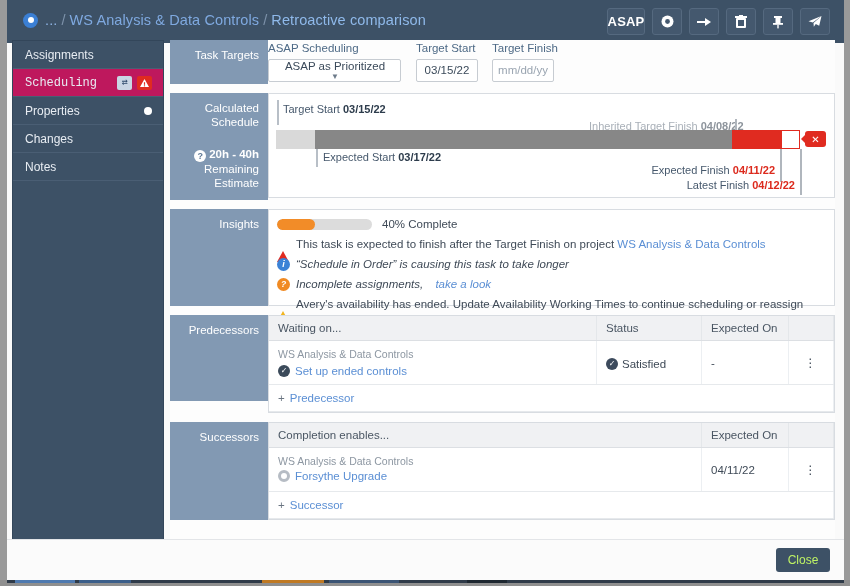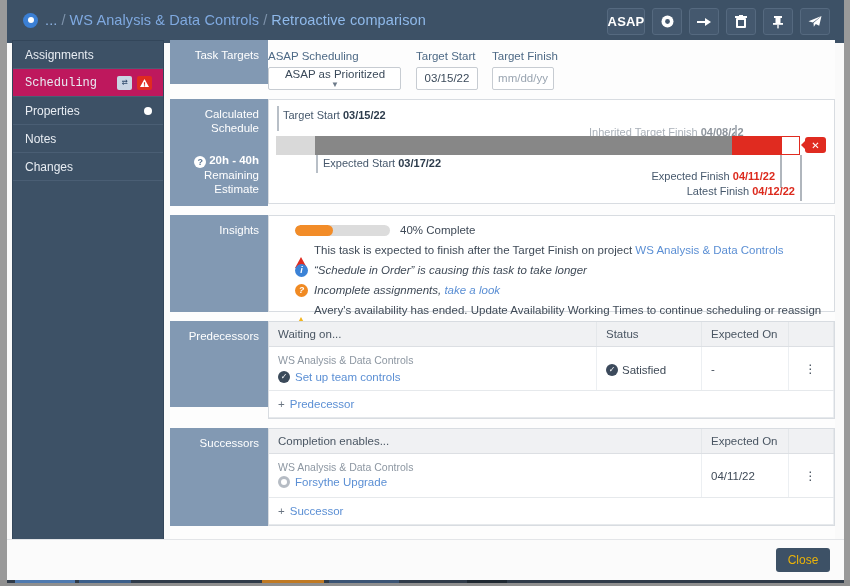--- a/index.html
+++ b/index.html
@@ -61,21 +61,21 @@
   .est{margin-top:18px;font-weight:bold;line-height:14px;}
   .est .qic{display:inline-block;width:12px;height:12px;border-radius:50%;background:#ffffff;
      color:#5c7794;font-size:9px;font-weight:bold;line-height:12px;text-align:center;
      vertical-align:-1px;margin-right:3px;}
   .est-sub{font-weight:normal;}
 
   
   .tt-wrap{display:flex;gap:0;padding-top:2px;}
   .fld{display:flex;flex-direction:column;}
   .fld-lbl{font-size:11.5px;color:#4e6party;color:#4e6a86;margin-bottom:5px;}
-  .fld-lbl{color:#4e6a86;margin-top:8px;}
+  .fld-lbl{color:#4e6a86;}
   .sel{width:133px;height:23px;background:#fff;border:1px solid #c7ccd2;border-radius:2px;
        display:flex;align-items:center;justify-content:space-between;padding:0 7px 0 8px;
        box-sizing:border-box;font-size:11.5px;color:#3b4a5a;cursor:pointer;flex-direction:column;}
   .sel .cv{font-size:8px;color:#6d7b8a;}
   .dti{width:62px;height:23px;background:#fff;border:1px solid #c7ccd2;border-radius:2px;
        text-align:center;font-size:11.5px;color:#3b4a5a;line-height:21px;box-sizing:border-box;cursor:text;}
   .dti.ph{color:#9aa5b1;}
 
   
   .panel{border:1px solid #d8dce1;background:#fff;box-sizing:border-box;}
@@ -89,29 +89,29 @@
   .bar.g-light{background:#d9d9d9;}
   .bar.g-dark{background:#878787;}
   .bar.g-red{background:#e02b20;}
   .bar.g-white{background:#ffffff;border:1px solid #e02b20;box-sizing:border-box;}
   .xbadge{position:absolute;width:21px;height:16px;background:#e02b20;border-radius:3px;
      display:flex;align-items:center;justify-content:center;color:#fff;font-size:10px;font-weight:bold;cursor:pointer;}
   .xbadge::before{content:"";position:absolute;left:-4px;top:4px;width:0;height:0;
      border-top:4px solid transparent;border-bottom:4px solid transparent;border-right:4px solid #e02b20;}
 
   
-  .ins{padding:8px 10px 7px 26px;}
+  .ins{padding:8px 10px 7px 8px;}
   .prog-row{display:flex;align-items:center;gap:10px;margin-bottom:7px;}
   .pbar{width:95px;height:11px;background:#dcdcdc;border-radius:6px;overflow:hidden;}
   .pfill{height:11px;background:#f28c28;border-radius:6px;}
   .pct{font-size:11.5px;color:#3f4a57;}
   .iline{display:flex;align-items:flex-start;gap:6px;margin-bottom:5px;font-size:11.5px;color:#3f4a57;line-height:15px;}
   .iline.it{font-style:italic;}
   .ilink{color:#5b8fd4;}
-  .ilink.it{font-style:italic;}
+  .ilink.it{font-style:italic;margin-left:9px;}
   .ii{flex:0 0 auto;width:13px;height:13px;margin-top:1px;}
   .tri{width:0;height:0;border-left:6.5px solid transparent;border-right:6.5px solid transparent;}
   .tri.red{border-bottom:11px solid #e02b20;}
   .tri.amb{border-bottom:11px solid #f2b51e;}
   .circ{width:13px;height:13px;border-radius:50%;display:flex;align-items:center;justify-content:center;
         color:#fff;font-size:9px;font-weight:bold;line-height:1;}
   .circ.blue{background:#3b82d6;} .circ.org{background:#f08a23;}
 
   
   table.tbl{width:100%;border-collapse:collapse;font-size:11.5px;background:#fff;}
@@ -127,21 +127,21 @@
   .sat{display:inline-flex;align-items:center;gap:4px;}
   .sat .ck{background:#3c4a5c;}
   .kebab{color:#a6adb5;text-align:center;font-size:12px;letter-spacing:1px;cursor:pointer;}
   .addrow td{border-right:none;border-bottom:none;padding:7px 9px;}
   .addlink{color:#5b8fd4;cursor:pointer;}
   .addlink .plus{color:#6a7582;margin-right:5px;}
   .c-status{width:86px;} .c-exp{width:68px;} .c-kb{width:26px;}
 
   
   .footer{position:absolute;left:7px;bottom:6px;width:837px;height:40px;background:#fbfbfb;border-top:1px solid #e3e5e8;}
-  .close-btn{position:absolute;right:14px;top:8px;width:54px;height:24px;background:#3d5166;color:#eab308;
+  .close-btn{position:absolute;right:14px;top:8px;width:54px;height:24px;background:#3d5166;color:#bef264;
      border-radius:3px;font-size:12px;display:flex;align-items:center;justify-content:center;cursor:pointer;}
 </style>
 </head>
 <body>
 
 <div id="app">
 
   <div class="chrome-left"></div>
   <div class="chrome-right"></div>
   <div class="chrome-bottom"></div>
@@ -219,25 +219,25 @@
         </span>
       </span>
     </div>
     <div class="snav">
       <span>Properties</span>
       <span class="sright">
           <span class="ic-dot-w"></span>
         </span>
     </div>
     <div class="snav">
+      <span>Changes</span>
+      <span class="sright"></span>
+    </div>
+    <div class="snav">
       <span>Notes</span>
-      <span class="sright"></span>
-    </div>
-    <div class="snav">
-      <span>Changes</span>
       <span class="sright"></span>
     </div>
   </div>
 
   <div class="content">
 
     <div class="srow">
       <div class="slabel" style="height:44px;">Task Targets</div>
       <div class="sbody">
         <div class="tt-wrap">
@@ -356,21 +356,21 @@
               <th class="c-exp">Expected On</th>
               <th class="c-kb"></th>
             </tr>
               </thead>
             <tbody>
               <tr>
                 <td>
                   <div class="proj">WS Analysis &amp; Data Controls</div>
                   <span class="tlink">
                     <span class="ck">✓</span>
-                    <span>Set up team controls</span>
+                    <span>Set up ended controls</span>
                   </span>
                 </td>
                 <td class="c-status">
                   <span class="sat">
                     <span class="ck">✓</span>
                     <span>Satisfied</span>
                   </span>
                 </td>
                 <td class="c-exp">-</td>
                 <td class="c-kb kebab">⋮</td>

